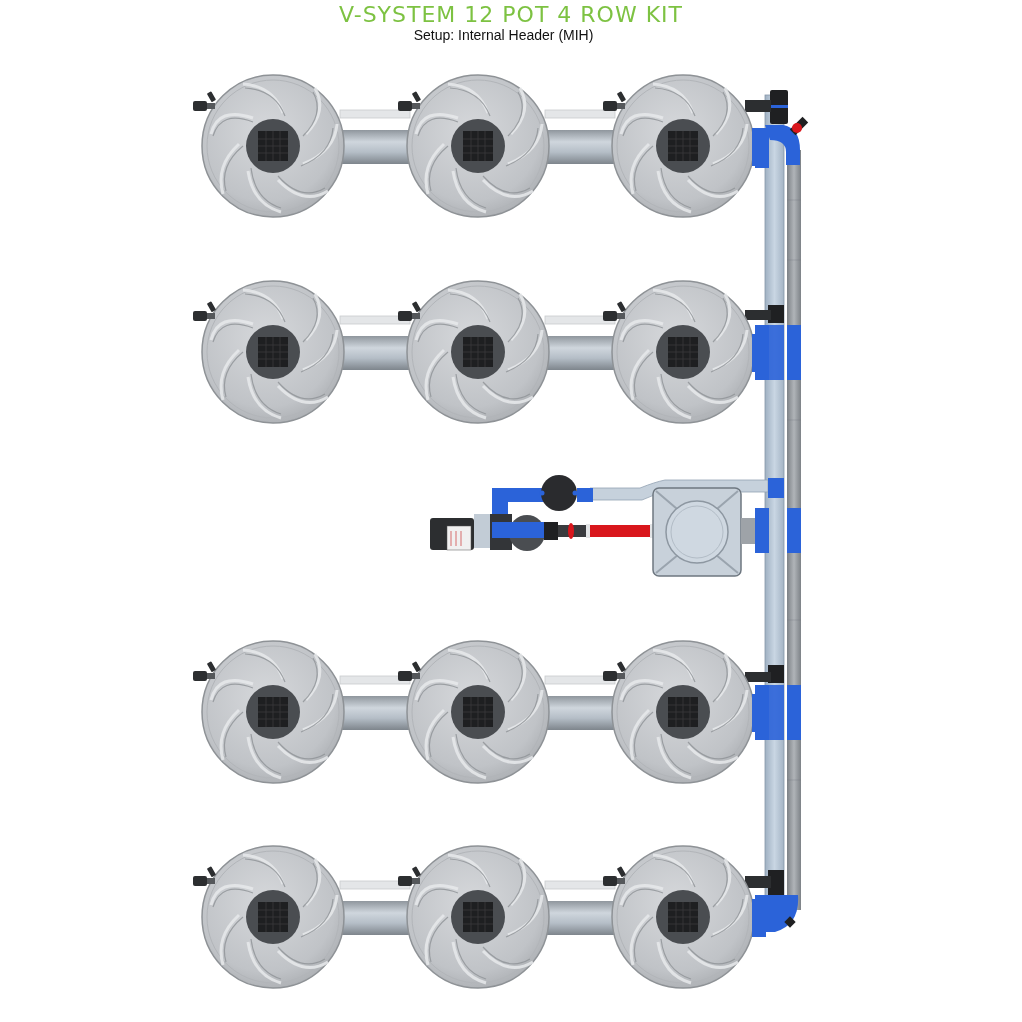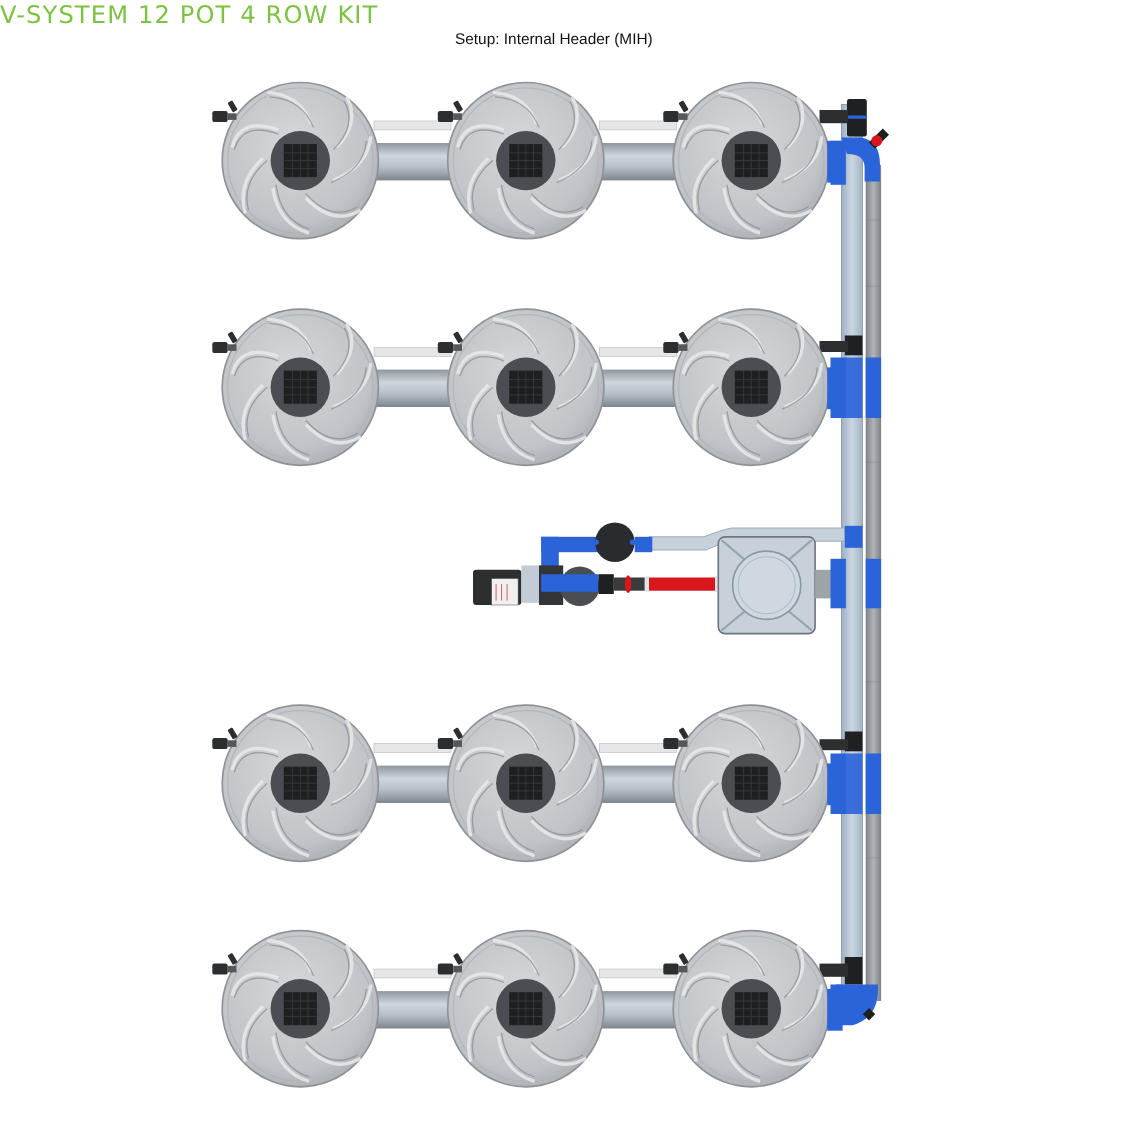--- a/index.html
+++ b/index.html
@@ -1,17 +1,17 @@
 <!DOCTYPE html>
 <html><head>
 <meta charset="utf-8">
 <style>
   html,body{margin:0;padding:0;background:#ffffff;}
   body{width:1022px;height:1022px;position:relative;overflow:hidden;font-family:"Liberation Sans",sans-serif;}
-  .title{position:absolute;top:2px;left:0;width:1022px;font-family:"DejaVu Sans",sans-serif;font-size:22px;letter-spacing:1px;color:#7dc242;font-weight:normal;}
+  .title{position:absolute;top:2px;left:0;width:1022px;text-align:center;font-family:"DejaVu Sans",sans-serif;font-size:22px;letter-spacing:1px;color:#7dc242;font-weight:normal;}
   .subtitle{position:absolute;top:27px;left:0;width:1007px;text-align:center;font-size:14px;color:#111;}
   svg.diagram{position:absolute;left:0;top:0;}
 </style>
 </head>
 <body>
 
 <div class="title">V-SYSTEM 12 POT 4 ROW KIT</div>
 <div class="subtitle">Setup: Internal Header (MIH)</div>
 
 <svg class="diagram" width="1022" height="1022" viewBox="0 0 1022 1022">

